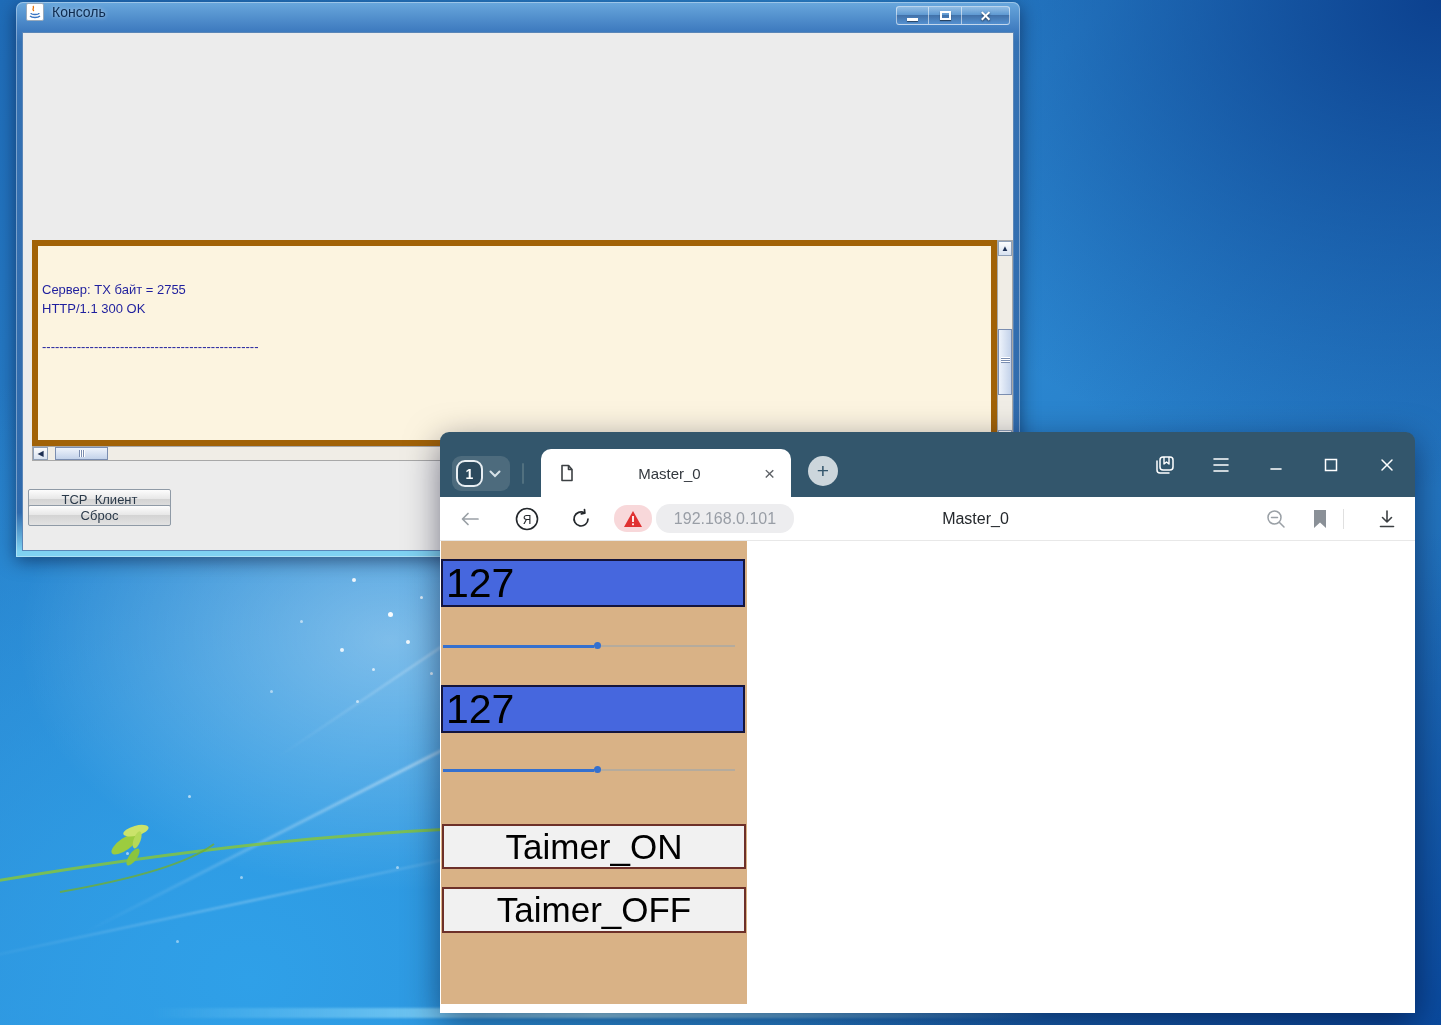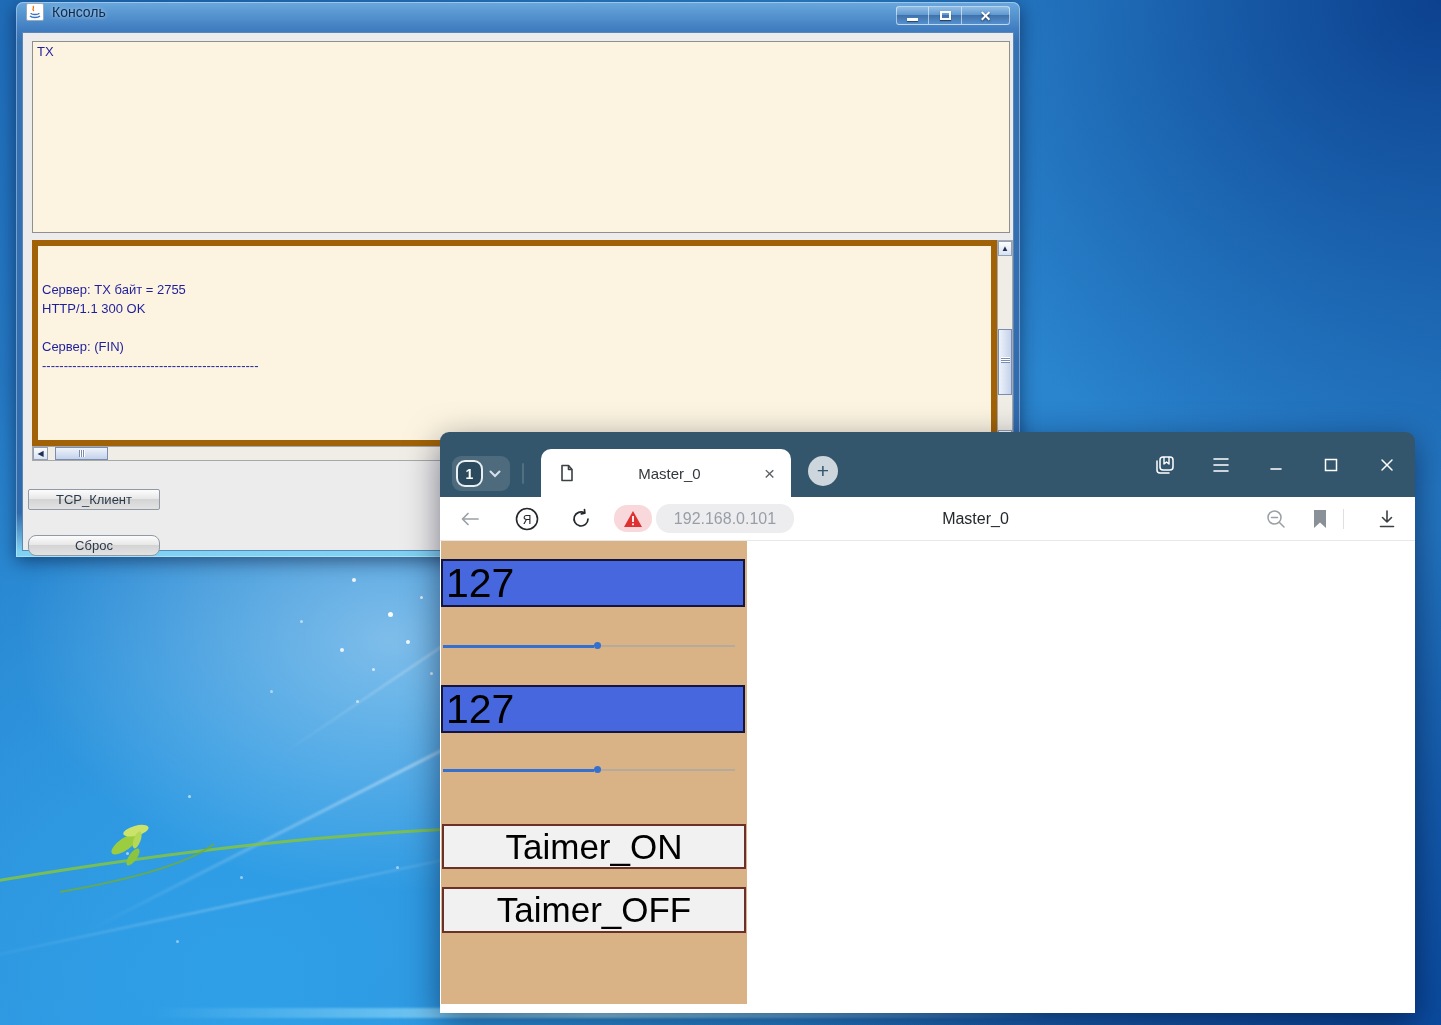--- a/index.html
+++ b/index.html
@@ -51,22 +51,22 @@
   #vscroll .up { top:0; } #vscroll .down { bottom:0; }
   #vthumb { position:absolute; left:0; width:14px; top:88px; height:66px; background:linear-gradient(90deg,#eef3fb,#c3d2ea); border:1px solid #7a8db0; }
   .grip-h { width:9px; height:1px; background:#7a8db0; margin:1px auto; box-shadow:0 -1px 0 #fff; }
   #vthumb .gripbox { margin-top:28px; }
   
   #hscroll { position:absolute; left:0; right:16px; bottom:0; height:15px; background:#f0ede6; border:1px solid #a8a8a8; }
   #hscroll .left { position:absolute; left:0; top:0; width:15px; height:13px; background:linear-gradient(#fdfdfd,#d8e2f0); border:1px solid #8fa0b8; display:flex; align-items:center; justify-content:center; font-size:8px; color:#1c2f52; }
   #hthumb { position:absolute; left:22px; top:0; width:53px; height:13px; background:linear-gradient(#eef3fb,#c3d2ea); border:1px solid #7a8db0; display:flex; align-items:center; justify-content:center; gap:1px; }
   .grip-v { width:1px; height:7px; background:#7a8db0; box-shadow:1px 0 0 #fff; }
   #sb-corner { position:absolute; right:0; bottom:0; width:16px; height:15px; background:#e4e0d8; }
-  .java-btn { position:absolute; left:5px; width:132px; height:21px; background:linear-gradient(#fdfdfd,#e8e8e8 45%,#d4d4d4 50%,#e2e2e2); border:1px solid #8f9aa6; border-radius:2px; font-size:13px; color:#2b3a4a; display:flex; align-items:center; justify-content:center; }
-  #btn-tcp { top:456px; } #btn-reset { top:502px;border-radius:8px; }
+  .java-btn { position:absolute; left:5px; width:143px; height:21px; background:linear-gradient(#fdfdfd,#e8e8e8 45%,#d4d4d4 50%,#e2e2e2); border:1px solid #8f9aa6; border-radius:2px; font-size:13px; color:#2b3a4a; display:flex; align-items:center; justify-content:center; }
+  #btn-tcp { top:456px; } #btn-reset { top:472px; }
 
   
   #browser { position:absolute; left:440px; top:432px; width:975px; height:581px; border-radius:9px 9px 0 0;
     box-shadow:0 10px 34px rgba(0,0,30,.5); }
   #tabbar { position:absolute; left:0; top:0; right:0; height:65px; background:#33566c; border-radius:9px 9px 0 0; }
   #tab-counter { position:absolute; left:12px; top:24px; width:58px; height:35px; background:#4d6b7d; border-radius:9px; display:flex; align-items:center; }
   #tab-counter-badge { width:27px; height:27px; margin-left:4px; background:#2c4a5e; border:2px solid #e9eff3; border-radius:9px; color:#fff; font-size:14px; font-weight:bold; display:flex; align-items:center; justify-content:center; }
   #tab-counter-chevron { margin-left:6px; }
   #tabbar-sep { position:absolute; left:82px; top:31px; width:2px; height:21px; background:#51707f; border-radius:1px; }
   #active-tab { position:absolute; left:101px; top:17px; width:250px; height:48px; background:#fff; border-radius:10px 10px 0 0; display:flex; align-items:center; }
@@ -150,27 +150,25 @@
       <div class="aero-btn aero-min">
           <span class="glyph-min"></span>
         </div>
       <div class="aero-btn aero-max">
           <span class="glyph-max"></span>
         </div>
       <div class="aero-btn aero-close">✕</div>
     </div>
   </div>
   <div id="java-content">
-    <div id="tx-area">TX</div>
     <div id="scrollpane">
       <div id="log-area">
         <div class="log-line">Сервер: TX байт = 2755</div>
         <div class="log-line">HTTP/1.1 300 OK</div>
         <div class="log-line"></div>
-        <div class="log-line">Сервер: (FIN)</div>
         <div class="log-line">--------------------------------------------------</div>
       </div>
       <div id="vscroll">
         <div class="sb-arrow up">▲</div>
         <div id="vthumb">
           <div class="gripbox">
               <div class="grip-h"></div>
               <div class="grip-h"></div>
               <div class="grip-h"></div>
             </div>

